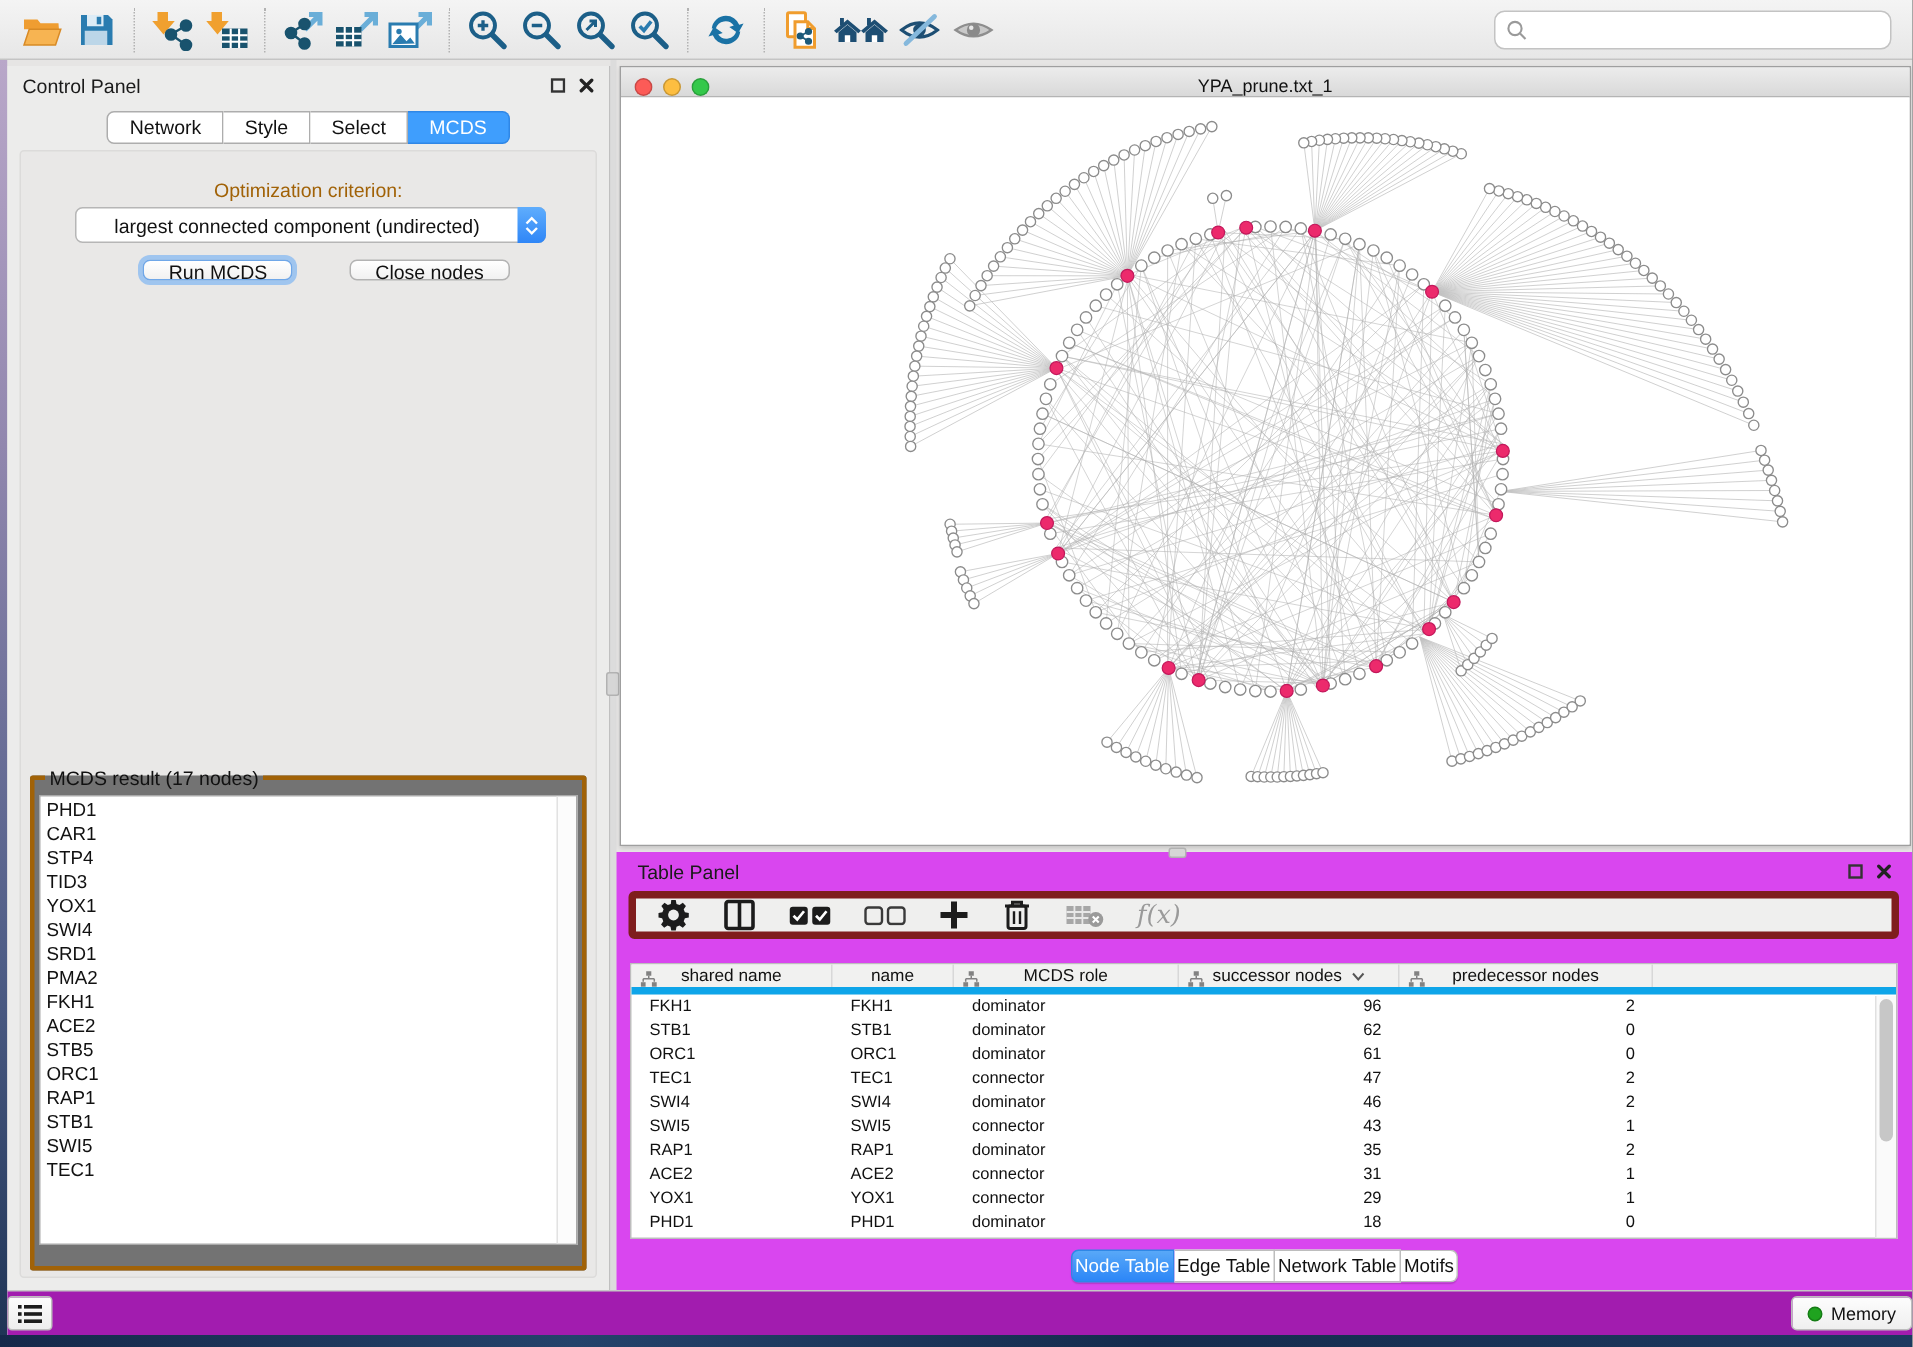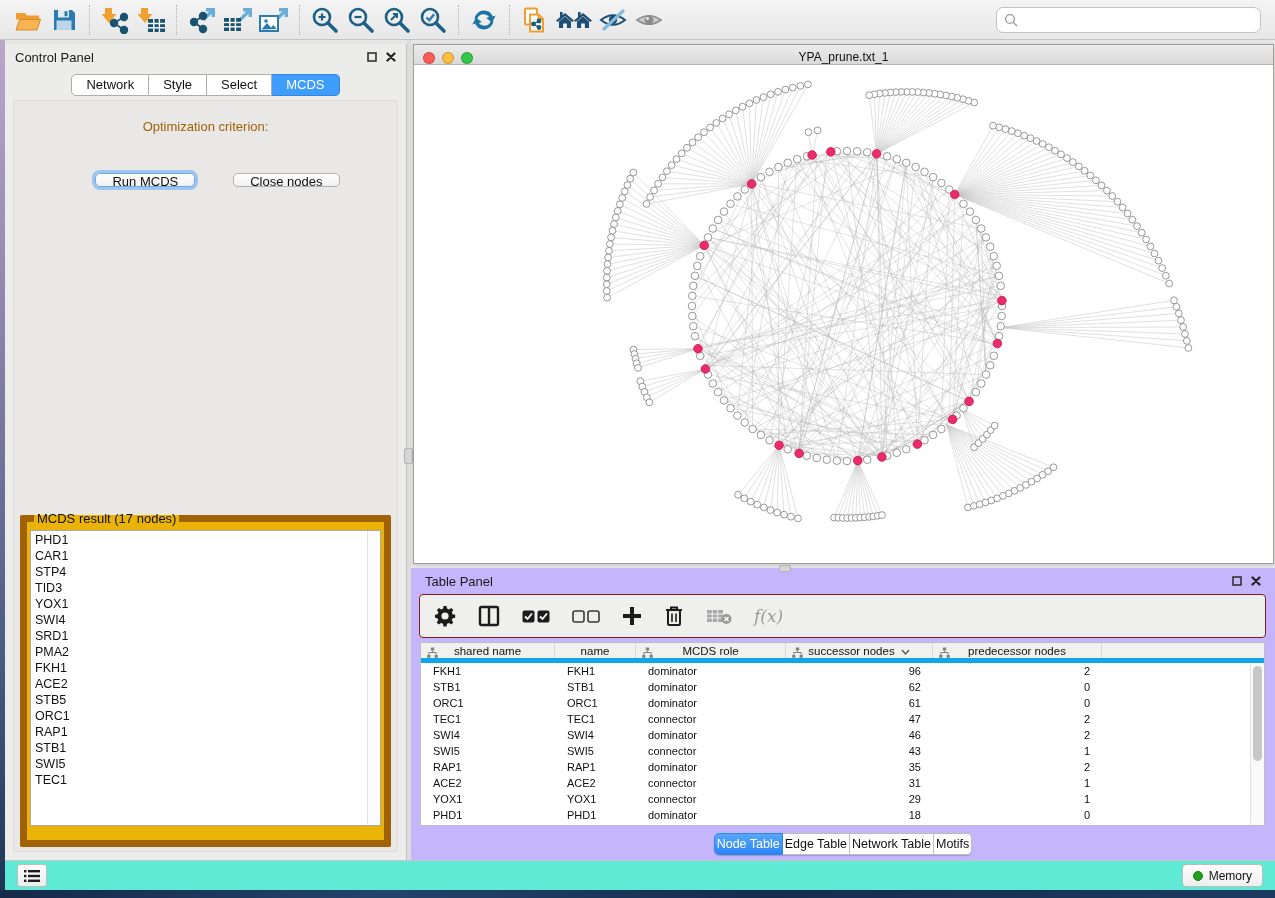--- a/index.html
+++ b/index.html
@@ -41,21 +41,21 @@
   .select { position:absolute; left:36px; top:37px; width:314px; height:24px; background:#fff;
     border:1px solid #b6b6b6; border-radius:5px; display:flex; align-items:center; font-size:13px; }
   .select .sel-text { flex:1; text-align:center; color:#111; }
   .select .stepper { width:19px; height:24px; margin:-1px -1px -1px 0; background:linear-gradient(#5fadfd,#2f86f7);
     border-radius:0 5px 5px 0; display:flex; flex-direction:column; align-items:center; justify-content:center; gap:1px; }
   .btn-row { position:absolute; left:0; right:0; top:72px; display:flex; justify-content:center; gap:14px; }
   .btn { height:14px; padding:0 16px; background:linear-gradient(#ffffff,#f1f1f1); border:1px solid #b3b3b3;
     border-radius:5px; font-size:13px; color:#111;margin-left:24px; }
   .btn.focused { box-shadow:0 0 0 3px rgba(98,167,245,.55); border-color:#6fa7e8; }
   fieldset.result-box { position:absolute; left:6px; right:6px; top:410px; bottom:4px;
-    border:7px solid #a16207; border-radius:2px; padding:4px 3px 14px 3px; background:#eab308; }
+    border:3px solid #a16207; border-radius:2px; padding:4px 3px 14px 3px; background:#737373; }
   fieldset.result-box legend { font-size:13px; color:#111; padding:0 3px; margin-left:4px; }
   .listbox { position:relative; width:100%; height:100%; background:#fff; border:1px solid #a9a9a9; overflow:hidden; }
   .list-items { position:absolute; inset:1px 14px 1px 4px; }
   .list-item { font-size:12.5px; line-height:16px; color:#111; }
   .list-scroll { position:absolute; top:0; right:0; bottom:0; width:13px; background:#fcfcfc; border-left:1px solid #e2e2e2; }
 
   
   .vsplit { position:absolute; left:402px; top:0; width:4px; bottom:30px; background:#dcdcdc; }
   .vsplit .knob { position:absolute; left:-3px; top:408px; width:9px; height:16px; background:#d6d6d6;
     border:1px solid #b2b2b2; border-radius:2px; }
@@ -69,23 +69,23 @@
   .net-titlebar { height:20px; background:linear-gradient(#ececec,#d9d9d9); border-bottom:1px solid #b4b4b4;
     display:flex; align-items:flex-end; position:relative; }
   .tl { width:12px; height:12px; border-radius:50%; margin-left:7px; border:.5px solid rgba(0,0,0,.2); }
   .tl.red { background:#fc5b57; margin-left:9px; }
   .tl.yellow { background:#fdbe41; }
   .tl.green { background:#34c84a; }
   .net-title { position:absolute; left:0; right:0; text-align:center; font-size:12px; color:#111; }
   .net-canvas { position:absolute; left:0; right:0; top:20px; bottom:0; background:#fff; }
 
   
-  .tpanel { position:absolute; left:0; top:528px; right:0; bottom:0; background:#c4b5fd; }
-  .tp-toolbar { position:absolute; left:8px; right:9px; top:26px; height:44px; background:#efefee;
-    border:1px solid #7f1d1d; border-radius:4px; display:flex; align-items:center; padding-left:14px; gap:22px; }
+  .tpanel { position:absolute; left:0; top:528px; right:0; bottom:0; background:#d946ef; }
+  .tp-toolbar { position:absolute; left:8px; right:9px; top:26px; height:32px; background:#efefee;
+    border:5px solid #7f1d1d; border-radius:4px; display:flex; align-items:center; padding-left:14px; gap:22px; }
   .tico { display:flex; align-items:center; justify-content:center; }
   .fx { font-family:"DejaVu Serif", serif; font-style:italic; font-size:17px; color:#9a9a9a; }
   .tablewrap { position:absolute; left:9px; right:10px; top:74px; bottom:34px; background:#fff; border:1px solid #bdbdbd; }
   .thead { display:flex; height:20px; background:#f1f1f0; border-bottom:5px solid #0ea5e9; }
   .th { position:relative; display:flex; align-items:center; justify-content:center; font-size:11.5px; color:#111;
     border-right:1px solid #d8d8d8; }
   .th .hicon { position:absolute; left:6px; top:4px; }
   .th .sort { margin-left:6px; }
   .tbody .tr { display:flex; height:16px; }
   .td { font-size:11px; color:#111; line-height:16px; padding:0 12px; white-space:nowrap; overflow:hidden; }
@@ -95,22 +95,22 @@
   .t-thumb { position:absolute; top:2px; left:2px; width:9px; height:95px; background:#c7c7c7; border-radius:5px; }
   .tp-tabs { position:absolute; left:0; right:0; bottom:5px; display:flex; justify-content:center; }
   .tp-tabs .wrap { display:flex; border-radius:5px; box-shadow:0 1px 1px rgba(0,0,0,.18); }
   .tseg { height:22px; line-height:20px; padding:0 2px; font-size:12.5px; background:#fff; border:1px solid #bdbdbd;
     border-left:none; color:#111; }
   .tseg:first-child { border-left:1px solid #bdbdbd; border-radius:5px 0 0 5px; }
   .tseg:last-child { border-radius:0 5px 5px 0; }
   .tseg.sel { background:linear-gradient(#58a8f8,#2c86f7); color:#fff; border-color:#2f87e6; }
 
   
-  .statusbar { position:absolute; left:0; right:0; bottom:0; height:30px; background:#5eead4; border-top:1px solid #c6c6c6;
-    display:flex; align-items:center; padding:0 12px; }
+  .statusbar { position:absolute; left:0; right:0; bottom:0; height:30px; background:#a21caf; border-top:1px solid #c6c6c6;
+    display:flex; align-items:center; padding:0 0; }
   .sq-btn { width:30px; height:23px; background:linear-gradient(#fdfdfd,#ededed); border:1px solid #bdbdbd;
     border-radius:3px; display:flex; align-items:center; justify-content:center; }
   .mem-btn { margin-left:auto; height:23px; padding:0 10px; background:linear-gradient(#fdfdfd,#efefef);
     border:1px solid #bdbdbd; border-radius:4px; display:flex; align-items:center; gap:6px; font-size:12px; color:#111; }
   .mem-dot { width:10px; height:10px; border-radius:50%; background:#1fa31f; border:1px solid #157c15; }
 </style>
 </head>
 <body>
 
 <div class="screen">
@@ -291,20 +291,31 @@
         </span>
       </div>
       <div class="seg-tabs">
         <div class="seg">Network</div>
         <div class="seg">Style</div>
         <div class="seg">Select</div>
         <div class="seg sel">MCDS</div>
       </div>
       <div class="cp-body">
         <div class="opt-label">Optimization criterion:</div>
+        <div class="select">
+          <span class="sel-text">largest connected component (undirected)</span>
+          <span class="stepper">
+            <svg width="9" height="6" viewBox="0 0 9 6">
+                <path d="M1 5 4.5 1.5 8 5" fill="none" stroke="#fff" stroke-width="1.6"></path>
+              </svg>
+            <svg width="9" height="6" viewBox="0 0 9 6">
+                <path d="M1 1 4.5 4.5 8 1" fill="none" stroke="#fff" stroke-width="1.6"></path>
+              </svg>
+          </span>
+        </div>
         <div class="btn-row">
           <button class="btn focused">Run MCDS</button>
           <button class="btn">Close nodes</button>
         </div>
         <fieldset class="result-box">
           <legend>MCDS result (17 nodes)</legend>
           <div class="listbox">
             <div class="list-items" id="mcds-list">
                 <div class="list-item">PHD1</div>
                 <div class="list-item">CAR1</div>

